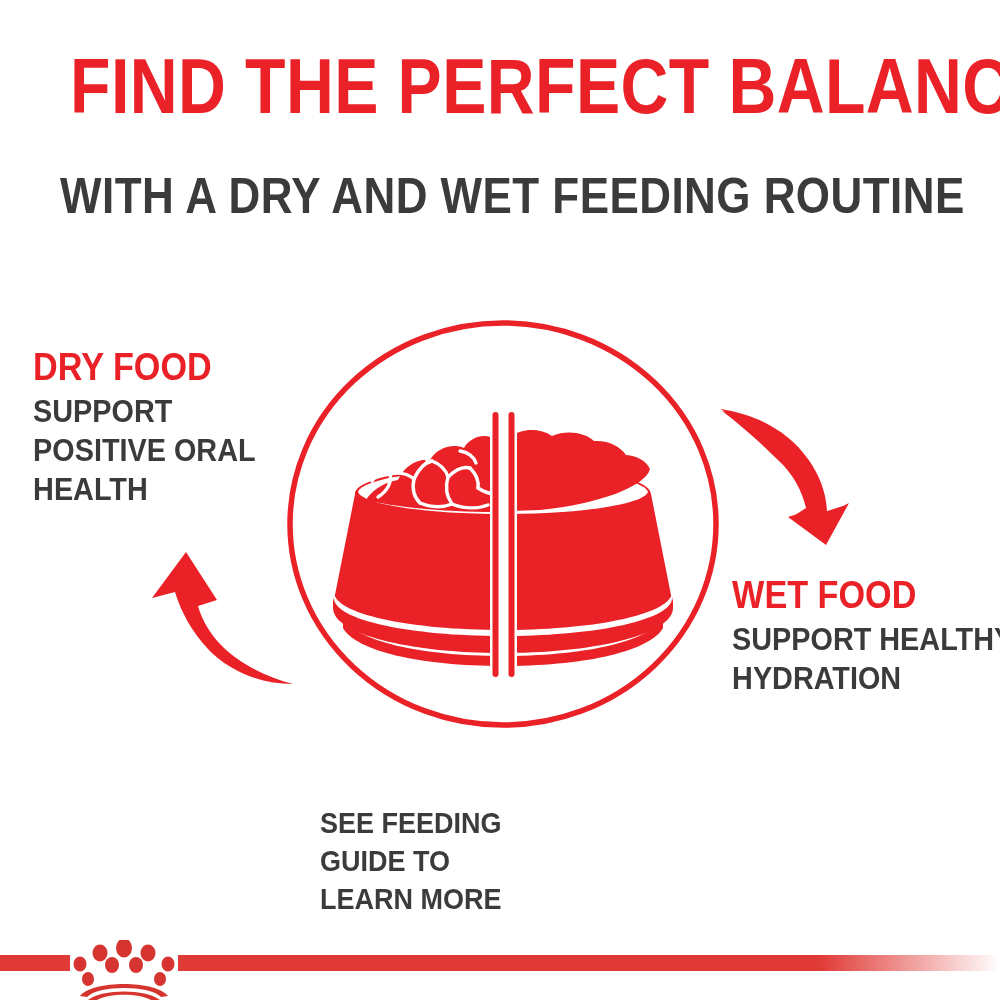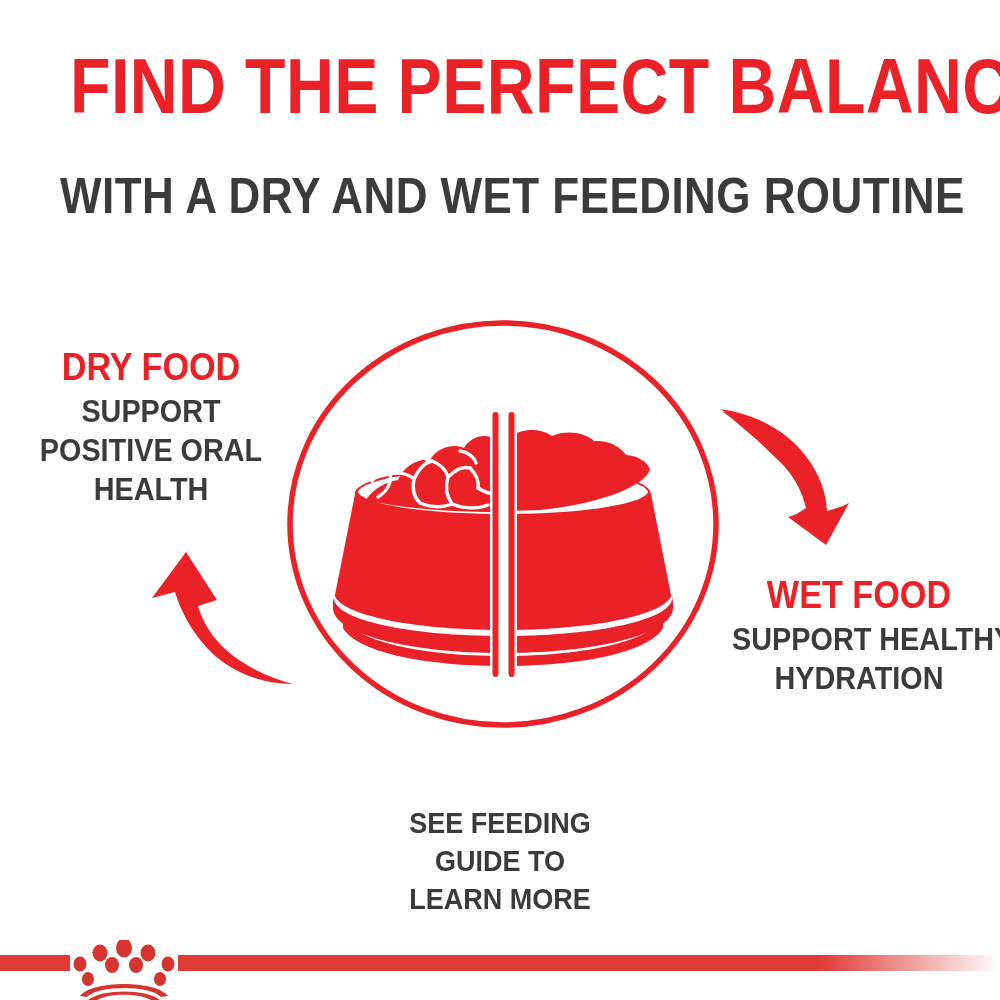--- a/index.html
+++ b/index.html
@@ -50,21 +50,20 @@
     margin: 0;
     padding-top: 46px;
     transform: scaleX(0.88);
     transform-origin: center top;
     white-space: nowrap;
   }
 
   
   .side-label {
     position: absolute;
-    text-align: center;
     line-height: 1.0;
   }
   .side-label .label-title {
     display: block;
     font-family: "Liberation Sans Narrow", "Liberation Sans", sans-serif;
     font-weight: 700;
     font-size: 38px;
     color: #EA2227;
     transform: scaleX(0.9);
     white-space: nowrap;
@@ -91,21 +90,21 @@
     top: 576px;
     width: 282px;
   }
 
   
   #footer-caption {
     position: absolute;
     left: 300px;
     top: 808px;
     width: 400px;
-    text-align: center;
+    text-align: left;
     line-height: 1.0;
   }
   #footer-caption .cap-line {
     display: block;
     font-family: "Liberation Sans Narrow", "Liberation Sans", sans-serif;
     font-weight: 600;
     font-size: 30px;
     color: #3B3B3B;
     transform: scaleX(0.9);
     white-space: nowrap;

